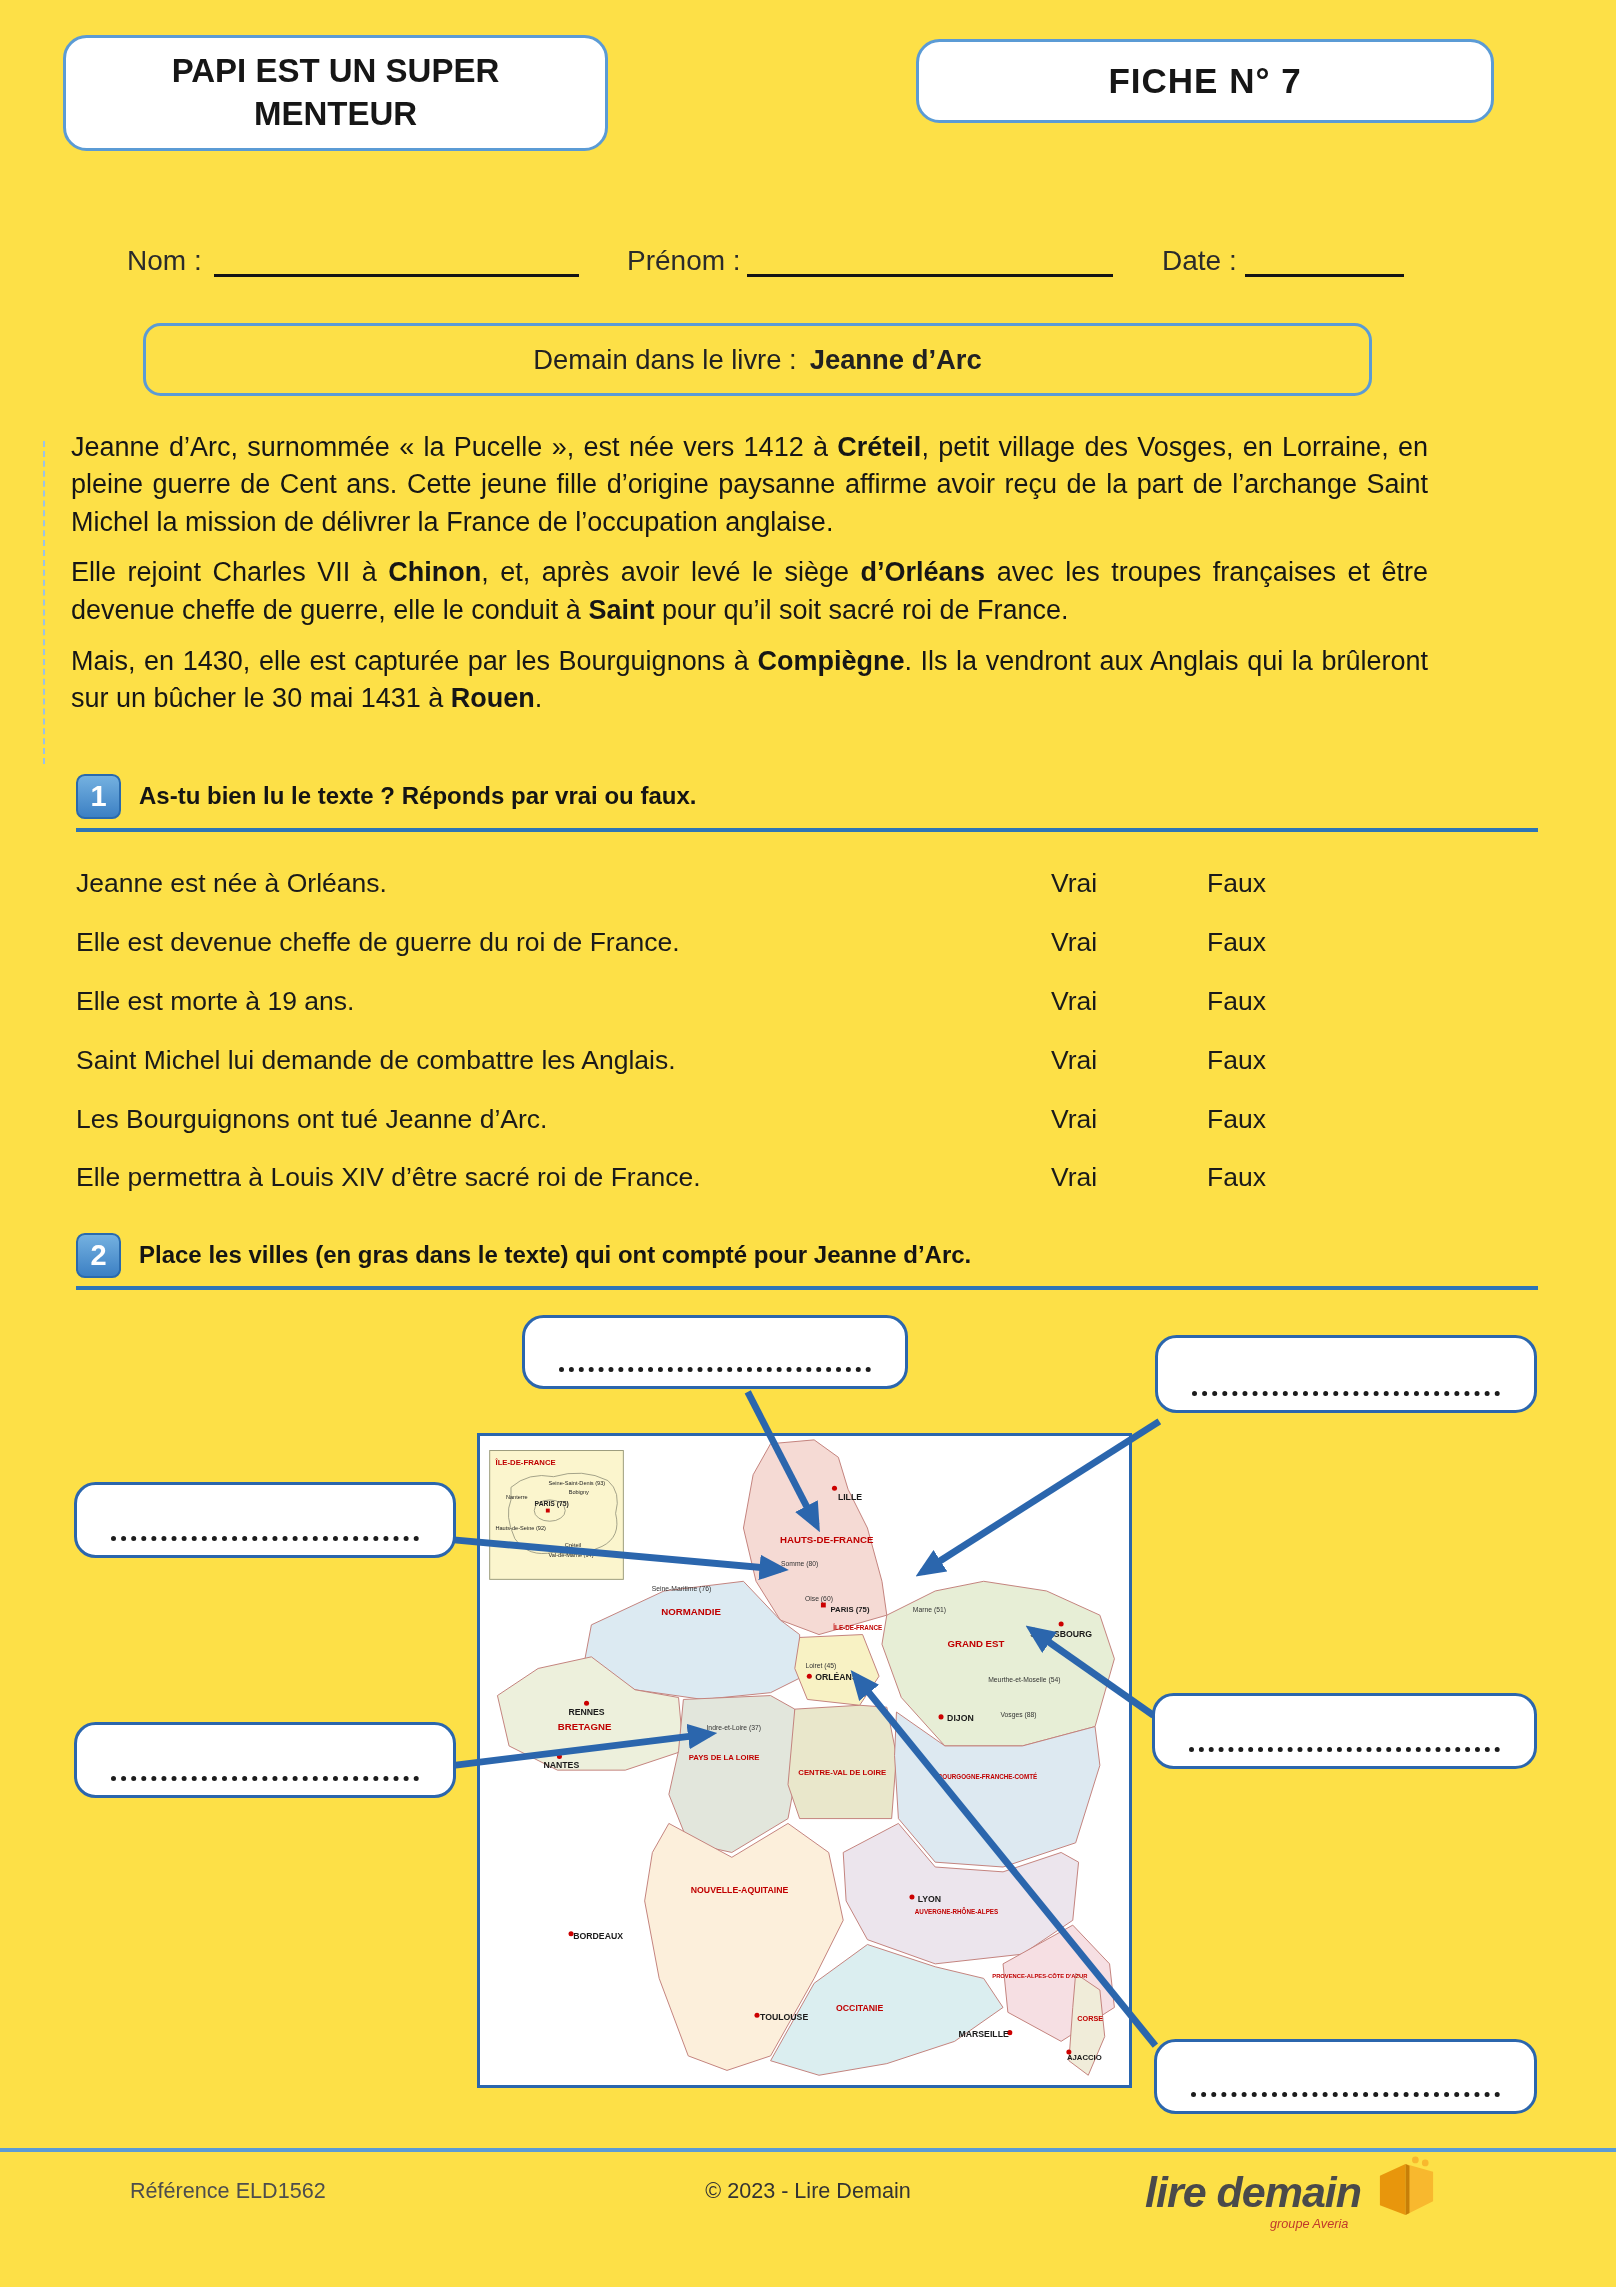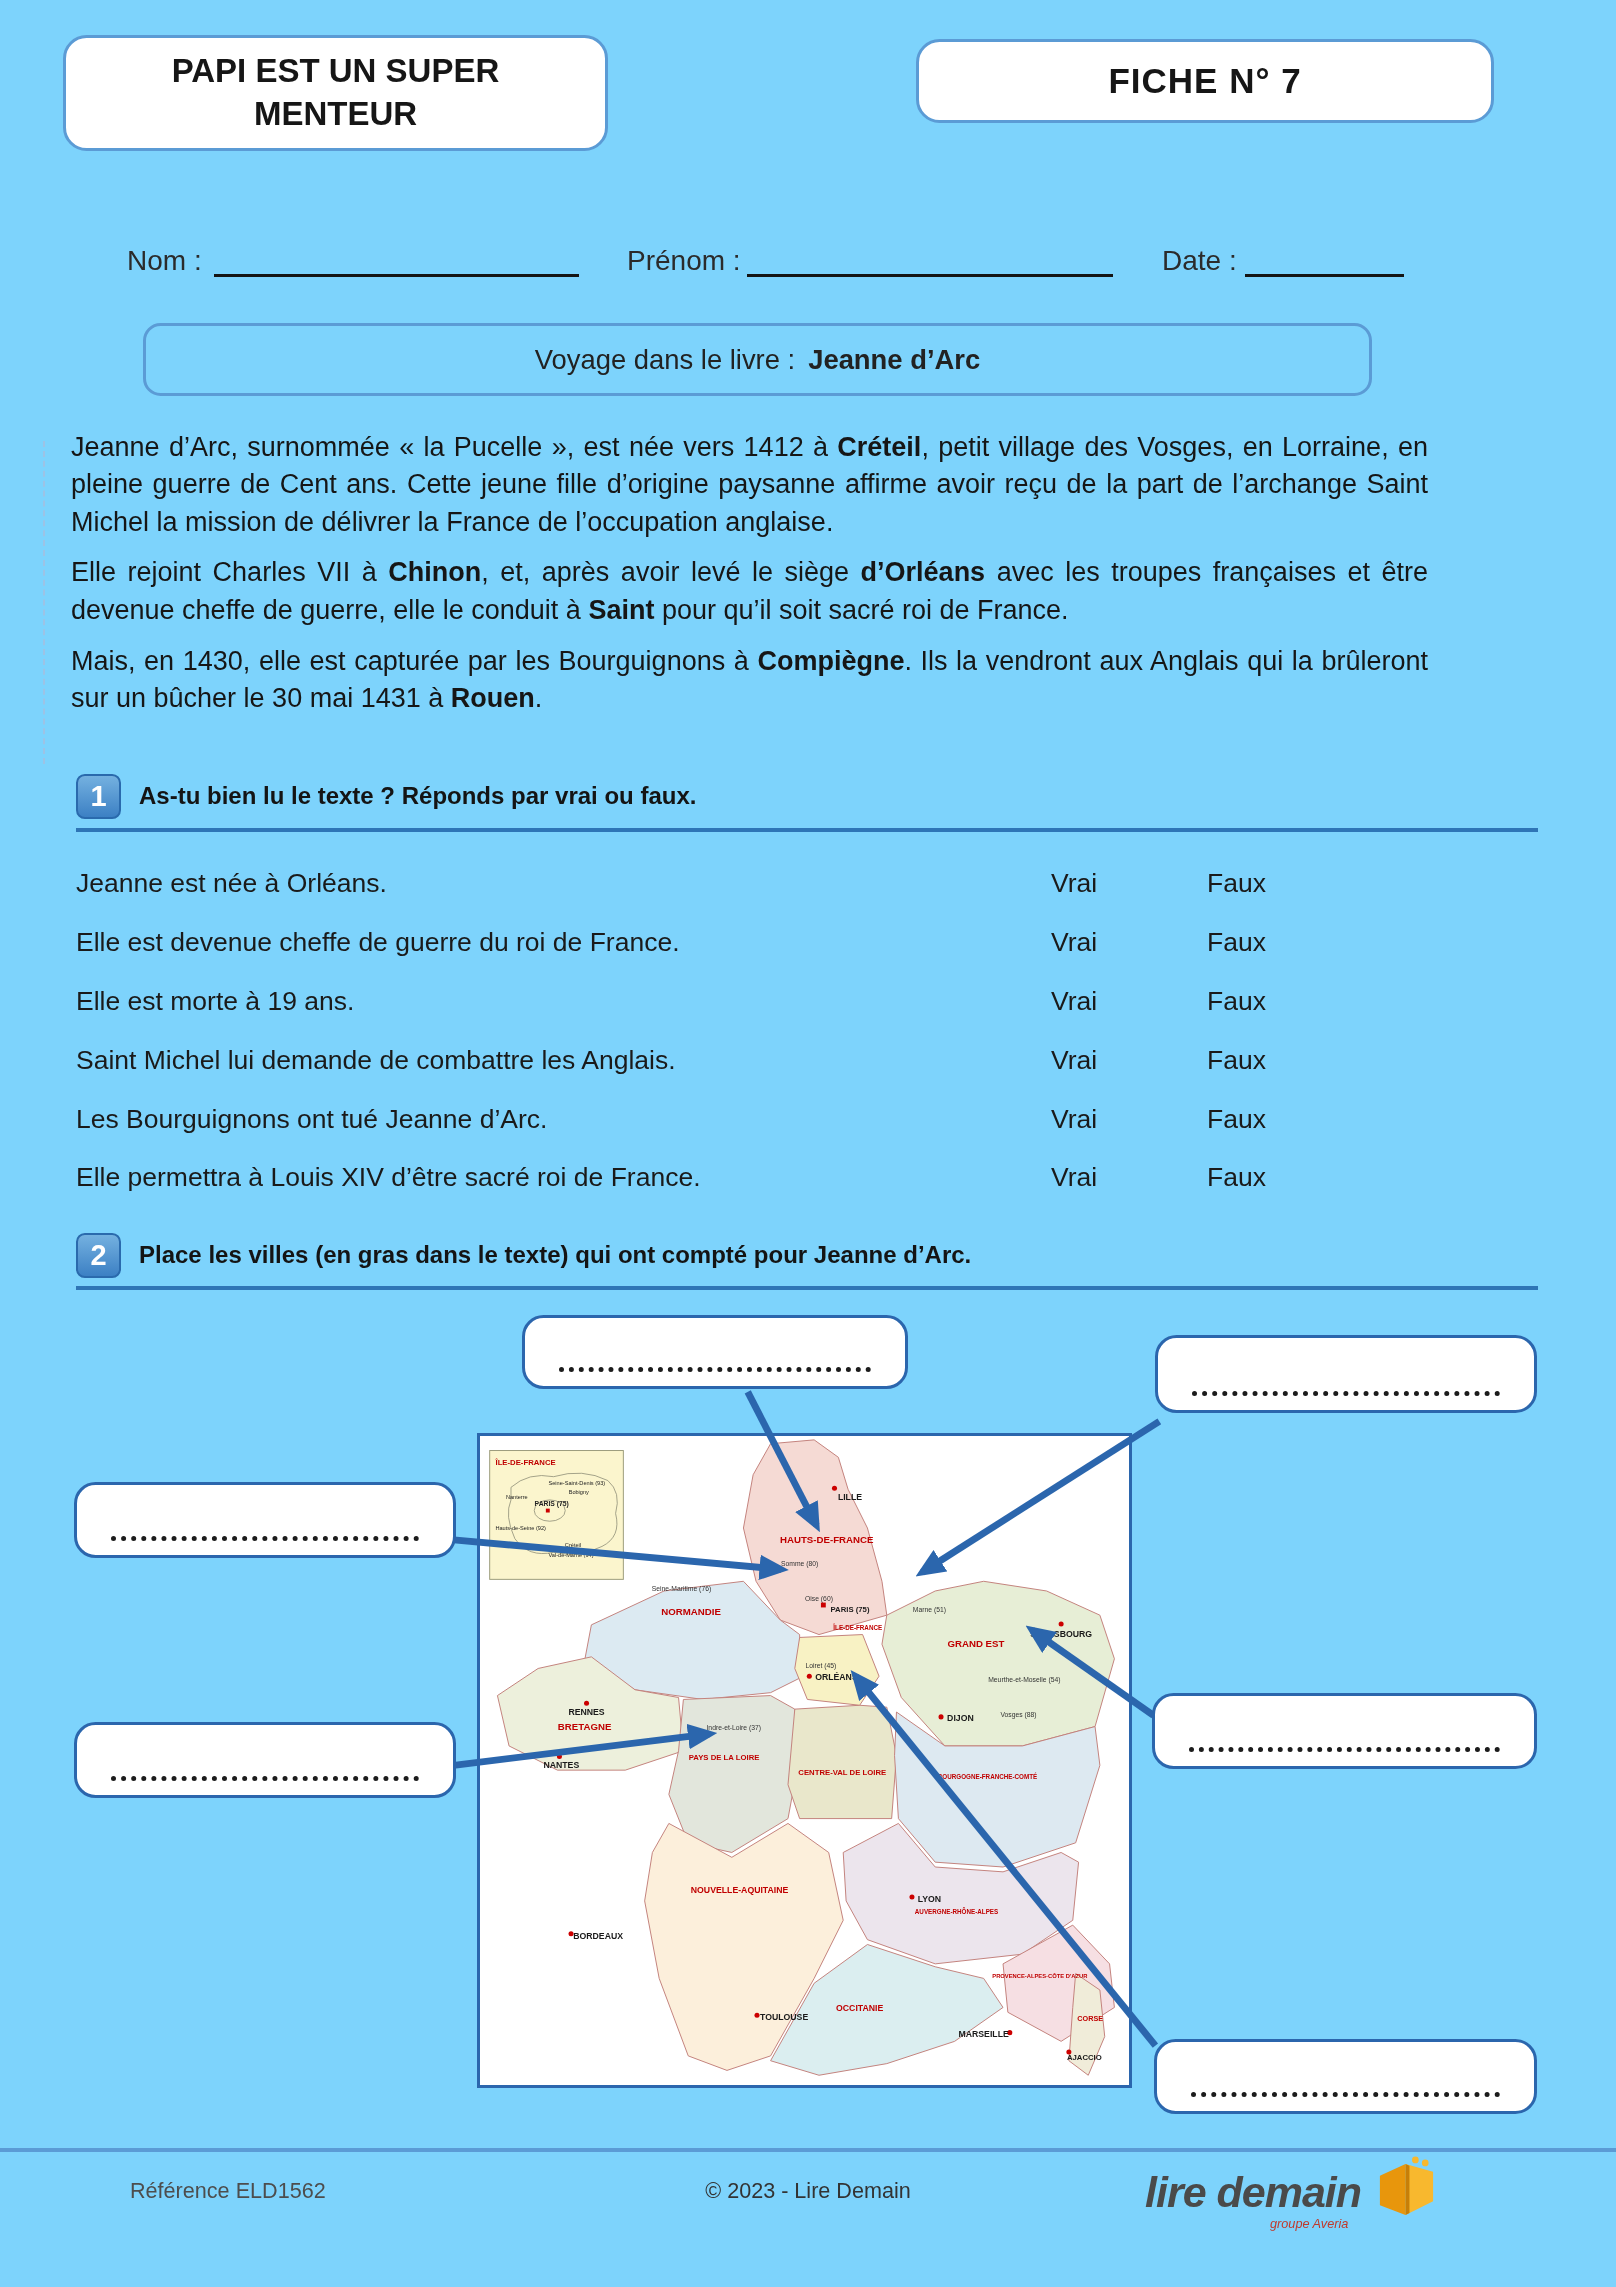--- a/index.html
+++ b/index.html
@@ -1,16 +1,16 @@
 <!DOCTYPE html>
 <html><head>
 <meta charset="utf-8">
 <style>
   html,body{margin:0;padding:0;background:#e8e8e8;}
-  .page{position:relative;width:1616px;height:2288px;background:#7dd3fc;
+  .page{position:relative;width:1616px;height:2288px;background:#fde047;
         font-family:"Liberation Sans",sans-serif;color:#1a1a1a;overflow:hidden;margin:0 auto;}
   
   .hbox{position:absolute;border:3.9px solid #5b9bd5;border-radius:23.5px;background:#fff;
         display:flex;align-items:center;justify-content:center;text-align:center;
         font-weight:bold;color:#161616;box-sizing:border-box;}
   .title-box{left:63px;top:35px;width:545px;height:116px;font-size:33px;line-height:1.3;}
   .title-box span{display:inline-block;max-width:382px;}
   .fiche-box{left:916px;top:39px;width:578px;height:84px;font-size:35px;letter-spacing:1px;}
   
   .idlabel{position:absolute;font-size:28px;color:#2b2b2b;text-align:right;}
@@ -71,21 +71,21 @@
   </div>
 
   <span class="idlabel" style="left:127px;top:245px">Nom :</span>
   <div class="idline" style="left:214px;top:274px;width:365px"></div>
   <span class="idlabel" style="left:627px;top:245px">Prénom :</span>
   <div class="idline" style="left:747px;top:274px;width:366px"></div>
   <span class="idlabel" style="left:1162px;top:245px">Date :</span>
   <div class="idline" style="left:1245px;top:274px;width:159px"></div>
 
   <div class="banner">
-    <span>Voyage dans le livre :</span>
+    <span>Demain dans le livre :</span>
     <b>Jeanne d’Arc</b>
   </div>
 
   <div class="dashline"></div>
   <div class="intro">
     <p><span>Jeanne d’Arc, surnommée « la Pucelle », est née vers 1412 à </span><b>Créteil</b><span>, petit village des Vosges, en Lorraine, en pleine guerre de Cent ans. Cette jeune fille d’origine paysanne affirme avoir reçu de la part de l’archange Saint Michel la mission de délivrer la France de l’occupation anglaise.</span></p>
     <p><span>Elle rejoint Charles VII à </span><b>Chinon</b><span>, et, après avoir levé le siège </span><b>d’Orléans</b><span> avec les troupes françaises et être devenue cheffe de guerre, elle le conduit à </span><b>Saint</b><span> pour qu’il soit sacré roi de France.</span></p>
     <p><span>Mais, en 1430, elle est capturée par les Bourguignons à </span><b>Compiègne</b><span>. Ils la vendront aux Anglais qui la brûleront sur un bûcher le 30 mai 1431 à </span><b>Rouen</b><span>.</span></p>
   </div>
 

